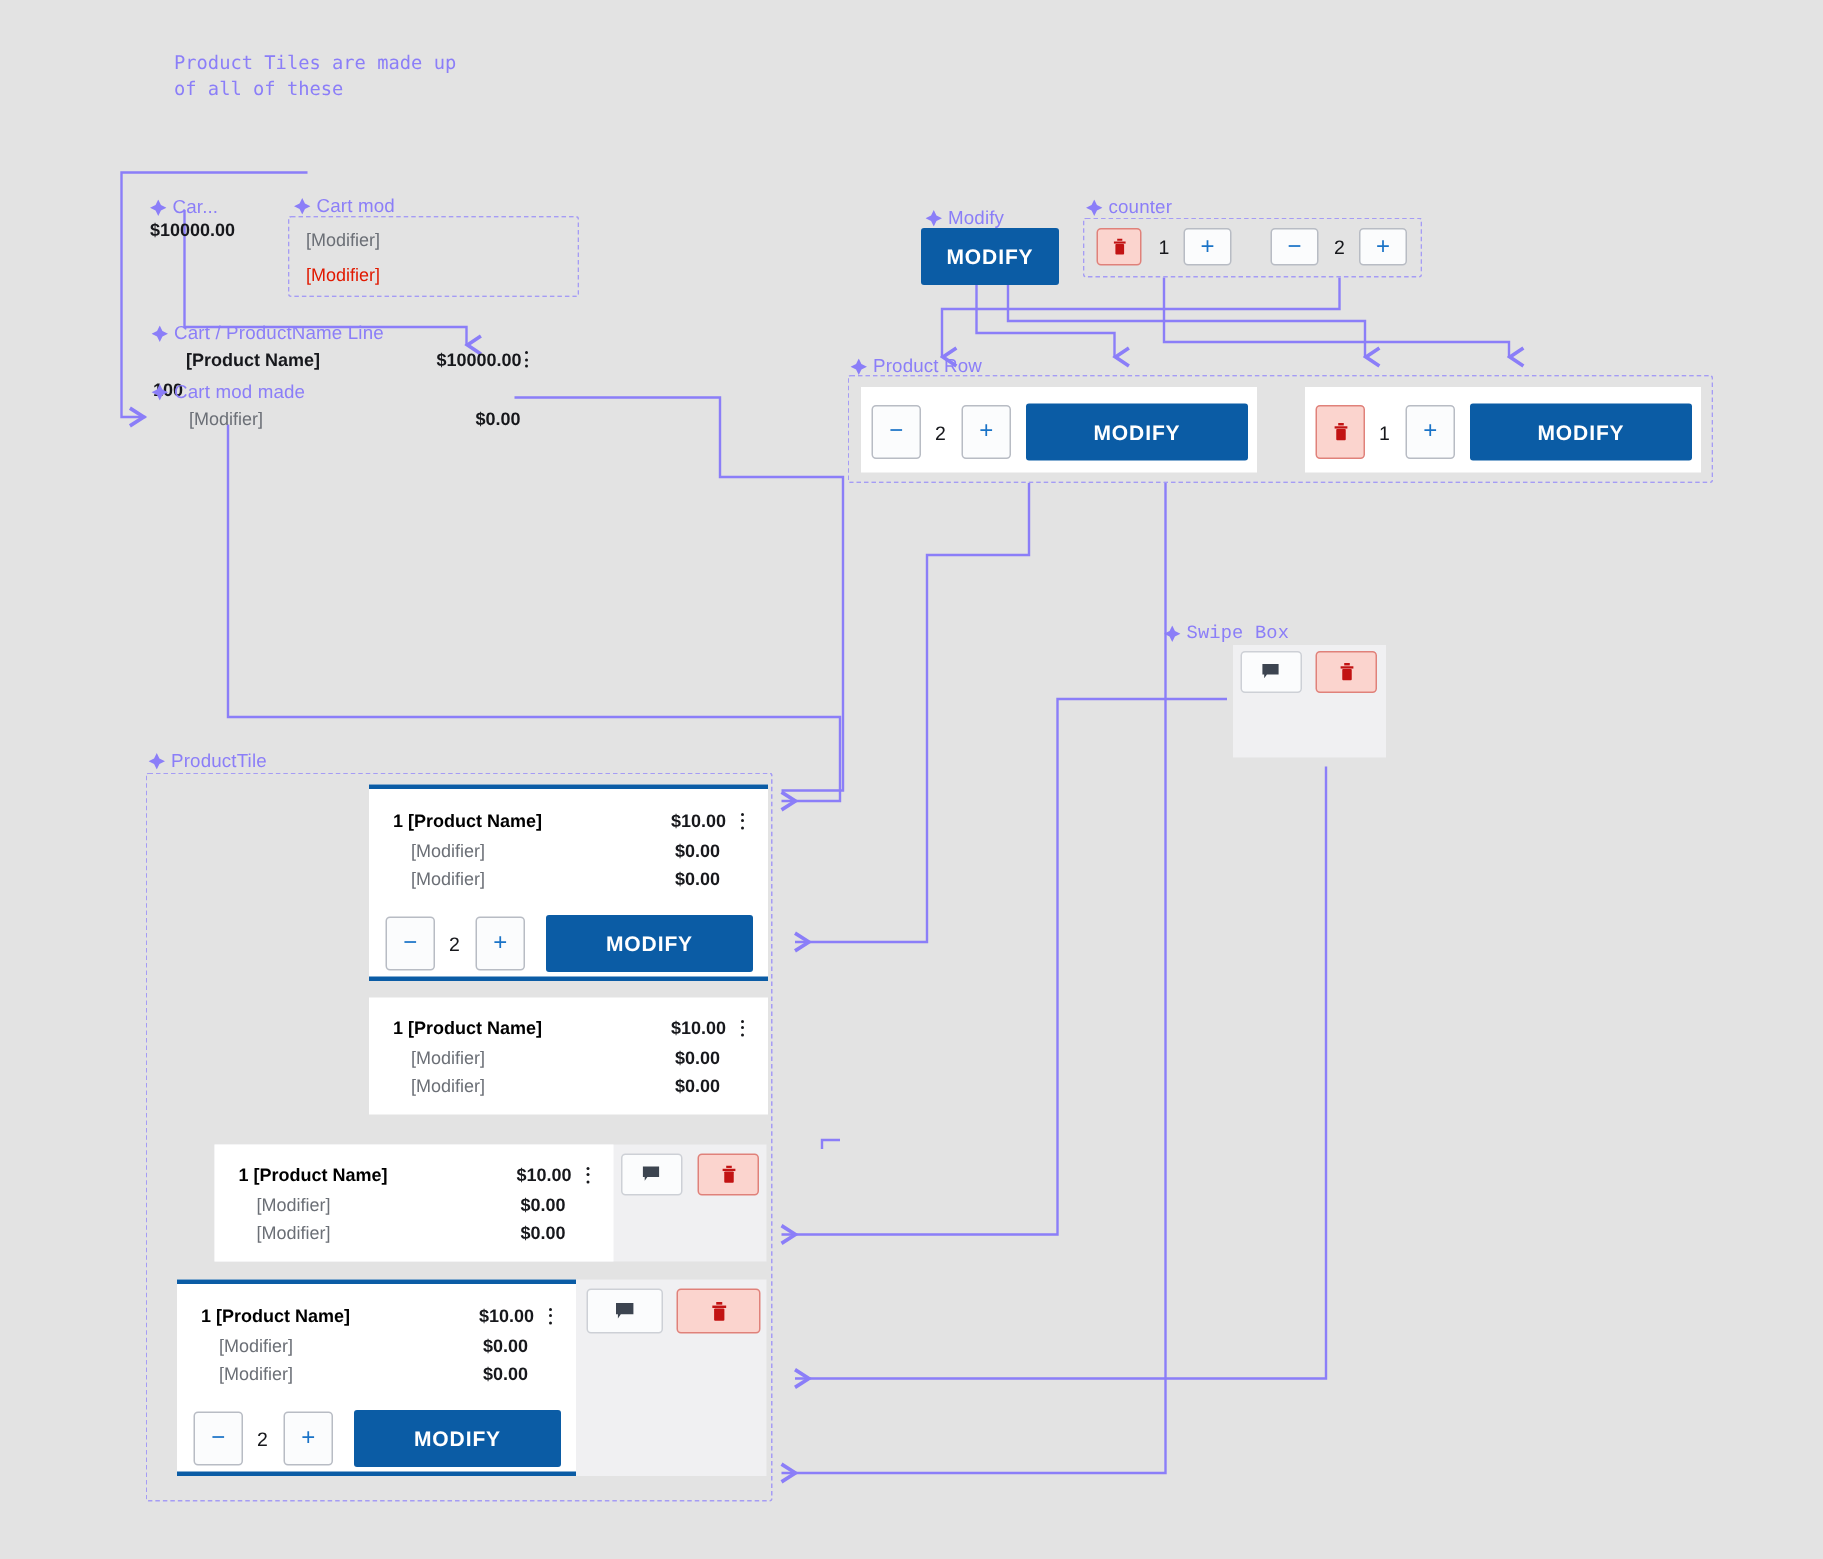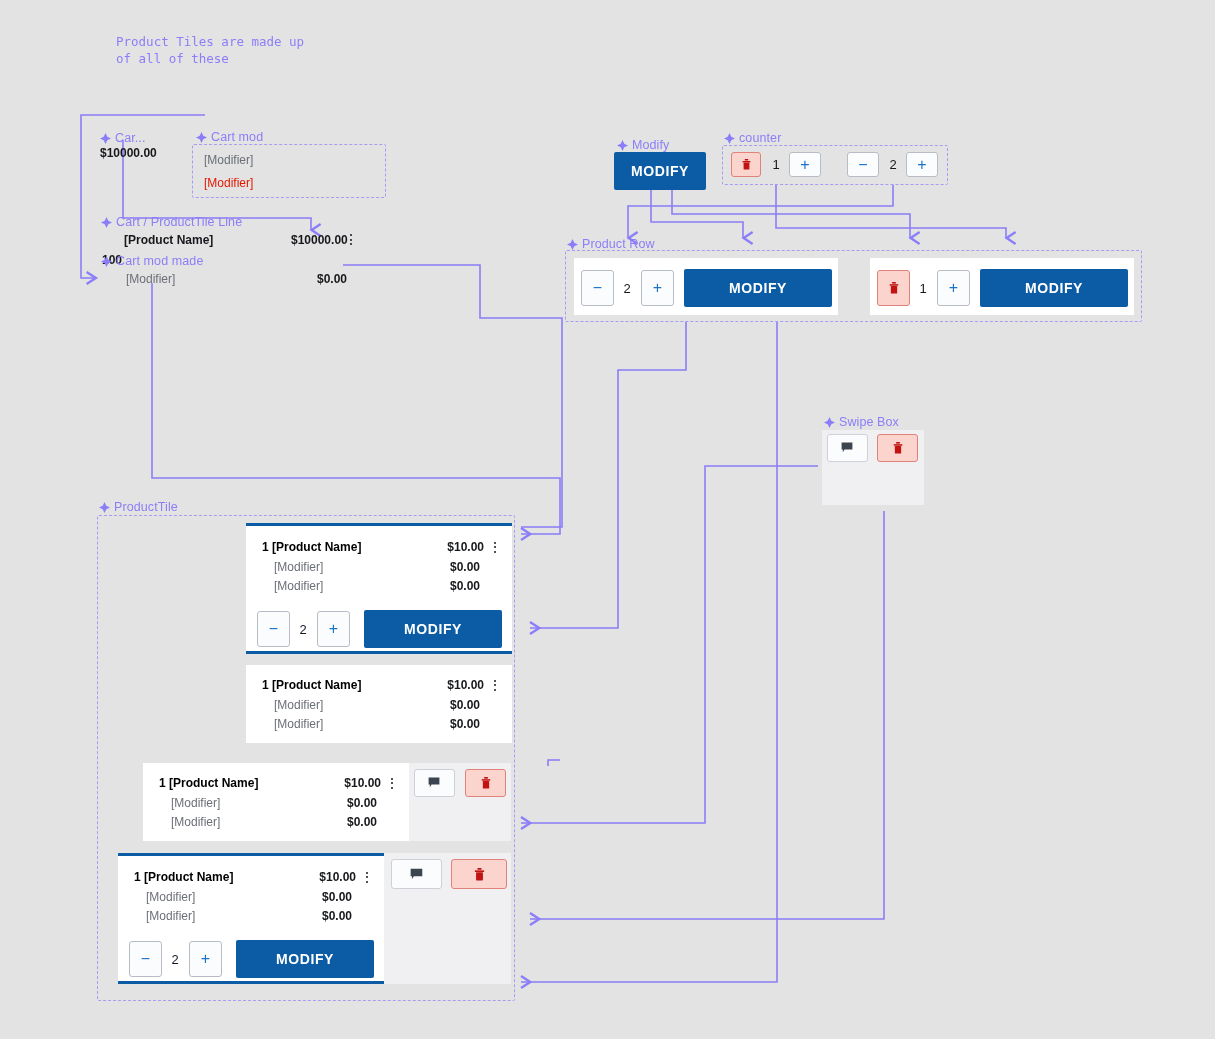--- a/index.html
+++ b/index.html
@@ -151,21 +151,21 @@
   <div class="dashed-box" style="left:192px; top:144px; width:194px; height:54px;"></div>
   <div class="row-text mod-gray" style="left:204px; top:153px;">[Modifier]</div>
   <div class="row-text mod-red" style="left:204px; top:176px;">[Modifier]</div>
 
   <div class="comp-label" style="left:101px; top:215px;">
     <span class="diamond">
         <svg width="11" height="11" viewBox="0 0 11 11">
           <path d="M5.5 0 L7.3 3.7 L11 5.5 L7.3 7.3 L5.5 11 L3.7 7.3 L0 5.5 L3.7 3.7 Z" fill="#8b7ef8"></path>
         </svg>
       </span>
-    <span>Cart / ProductTile Line</span>
+    <span>Cart / ProductName Line</span>
   </div>
   <div class="row-text bold-dark" style="left:102px; top:221px;margin-top:32px;">100</div>
   <div class="row-text bold-dark" style="left:124px; top:233px;">[Product Name]</div>
   <div class="row-text price" style="left:291px; top:233px;">$10000.00</div>
   <div class="kebab" style="position:absolute; left:350px; top:234px;">
       <i></i>
       <i></i>
       <i></i>
     </div>
 
@@ -235,21 +235,21 @@
     <svg width="10" height="12" viewBox="0 0 9 11">
         <rect x="2.8" y="0" width="3.4" height="1.5" fill="#c21313"></rect>
         <rect x="0.6" y="2" width="7.8" height="1.4" fill="#c21313"></rect>
         <rect x="1.6" y="3.6" width="5.8" height="7" rx="0.6" fill="#c21313"></rect>
       </svg>
   </div>
   <div class="qty" style="position:absolute; left:915px; top:281px; width:16px;">1</div>
   <div class="step-btn" style="position:absolute; left:937px; top:270px; width:33px; height:36px;">+</div>
   <div class="btn-modify" style="position:absolute; left:980px; top:269px; width:148px; height:38px; font-size:14px;">MODIFY</div>
 
-  <div class="comp-label" style="left:824px; top:415px;">
+  <div class="comp-label" style="left:776px; top:415px;font-family:Liberation Mono, monospace;">
     <span class="diamond">
         <svg width="11" height="11" viewBox="0 0 11 11">
           <path d="M5.5 0 L7.3 3.7 L11 5.5 L7.3 7.3 L5.5 11 L3.7 7.3 L0 5.5 L3.7 3.7 Z" fill="#8b7ef8"></path>
         </svg>
       </span>
     <span>Swipe Box</span>
   </div>
   <div style="position:absolute; left:822px; top:430px; width:102px; height:75px; background:#f0f0f2;"></div>
   <div class="note-btn" style="position:absolute; left:827px; top:434px; width:41px; height:28px;">
     <svg width="13" height="12" viewBox="0 0 13 12">

